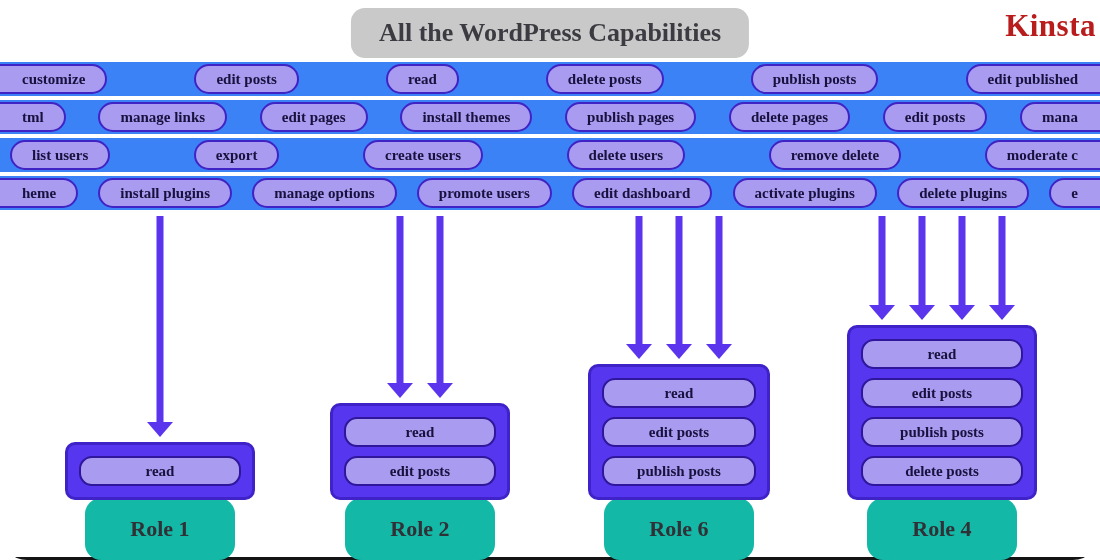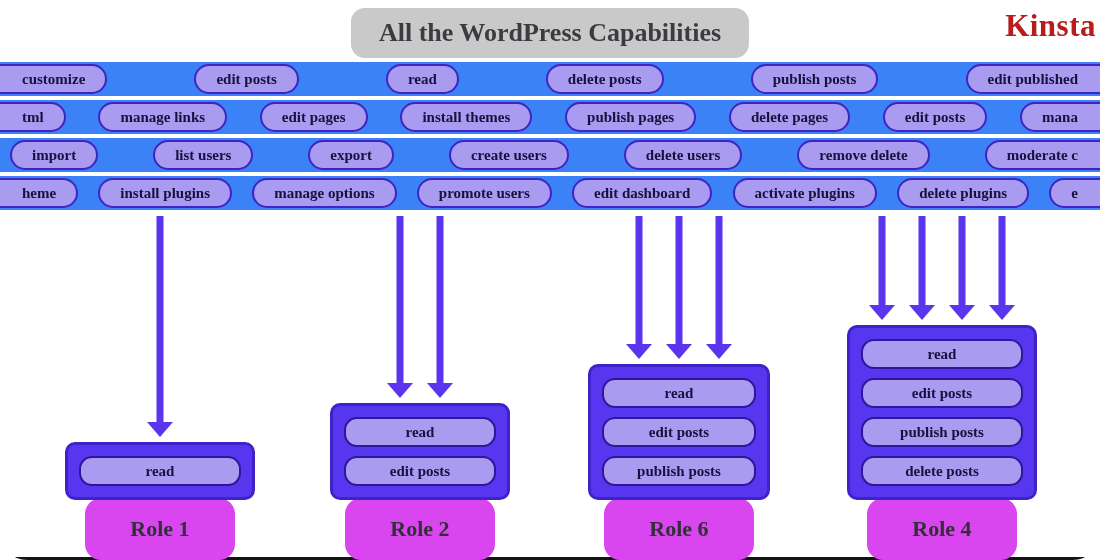--- a/index.html
+++ b/index.html
@@ -38,21 +38,21 @@
   .cutL2 { margin-left:-95px;  padding-left:105px; }
   .cutR  { margin-right:-55px; padding-right:65px; }
   .cutR2 { margin-right:-80px; padding-right:90px; }
 
   
   .baseline { position:absolute; left:0; right:0; bottom:0; height:3px; background:#141414; z-index:0; }
 
   
   .role-label {
     position:absolute; top:498px; height:62px; width:150px; z-index:1;
-    background:#d946ef; border-radius:16px;
+    background:#14b8a6; border-radius:16px;
     display:flex; align-items:center; justify-content:center;
     font-size:22px; font-weight:bold; color:#303036;
   }
 
   
   .col {
     position:absolute; top:216px; bottom:60px; z-index:2;
     display:flex; flex-direction:column;
   }
   .arrows { flex:1; display:flex; justify-content:center; gap:14px; margin-bottom:5px; }
@@ -108,21 +108,20 @@
         <span class="pill">install themes</span>
         <span class="pill">publish pages</span>
         <span class="pill">delete pages</span>
         <span class="pill">edit posts</span>
         <span class="pill cutR">mana</span>
       </div>
     </div>
 
     <div class="band">
       <div class="band-inner">
-        <span class="pill">import</span>
         <span class="pill">list users</span>
         <span class="pill">export</span>
         <span class="pill">create users</span>
         <span class="pill">delete users</span>
         <span class="pill">remove delete</span>
         <span class="pill cutR">moderate c</span>
       </div>
     </div>
 
     <div class="band">

